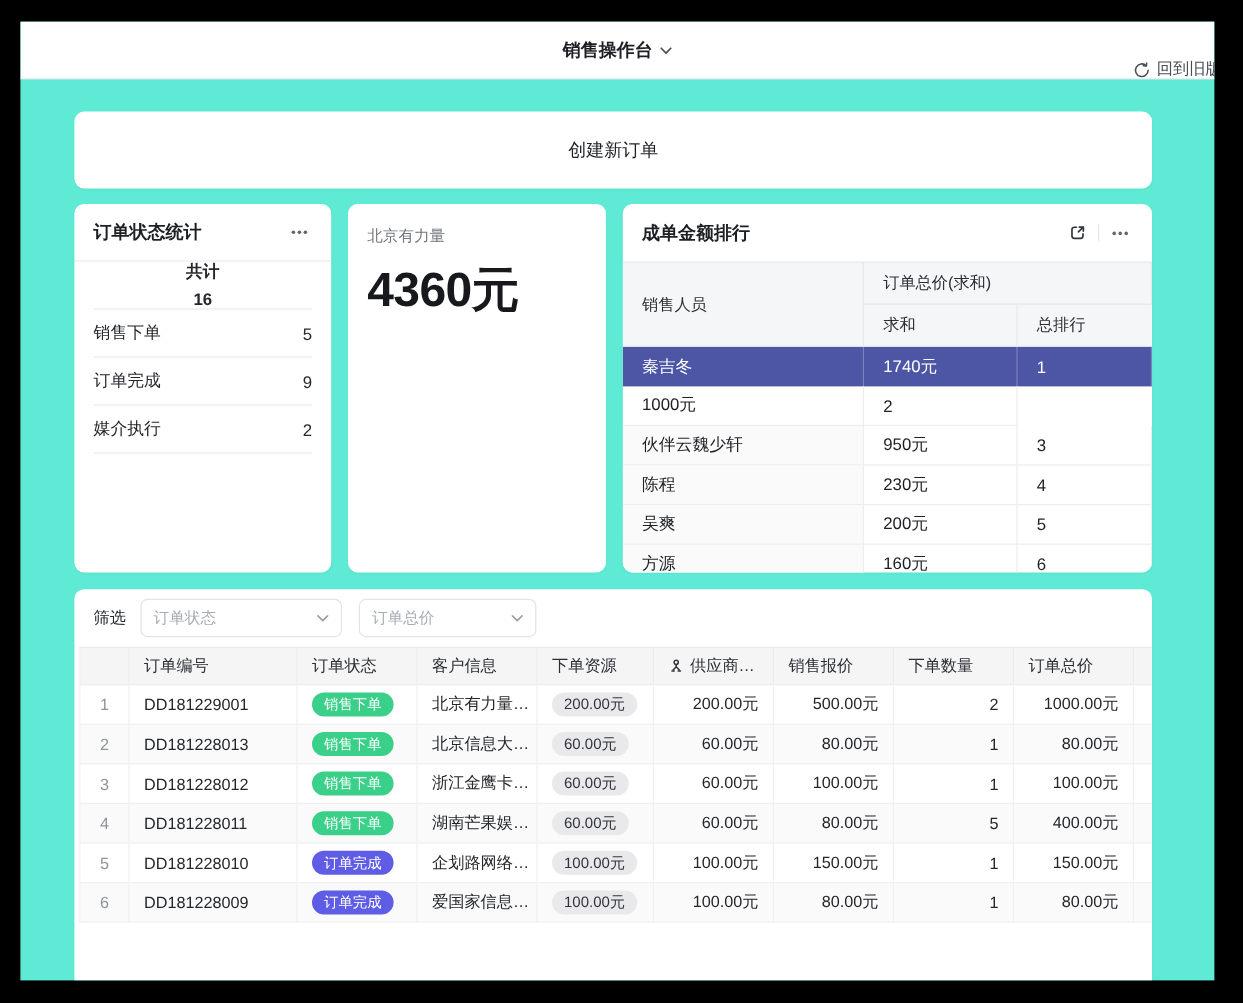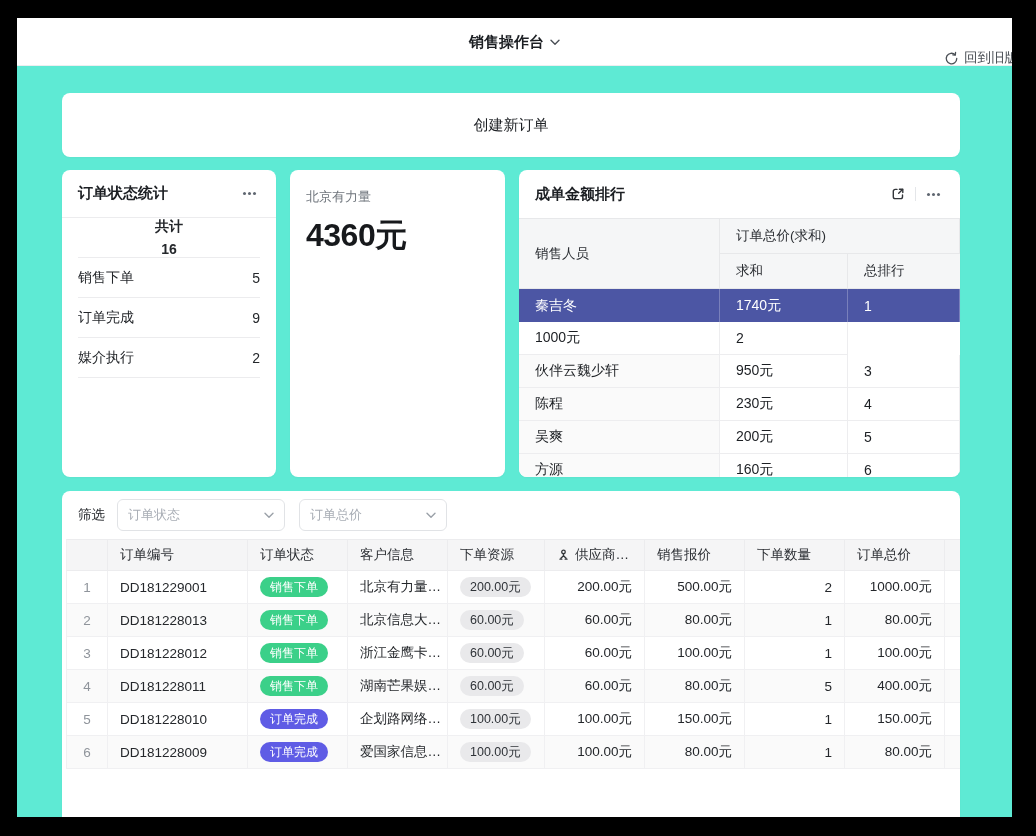--- a/index.html
+++ b/index.html
@@ -30,21 +30,21 @@
   
   .stats-card .card-head { border-bottom:1px solid #ececee; }
   .stat-rows { padding:0 16px; }
   .stat-row { height:40px; display:flex; align-items:center; justify-content:space-between; border-bottom:1px solid #ececee; font-size:14px; color:#24272b; }
   .stat-row .val { font-weight:500; }
   .stat-row.total { font-weight:700;flex-direction:column; }
   .stat-row.total .val { font-weight:700; }
 
   
   .amount-label { font-size:13px; color:#70767d; }
-  .amount-value { margin-top:8px; font-size:32px; font-weight:700; letter-spacing:-.5px; color:#17191c; }
+  .amount-value { margin-top:8px; font-size:40px; font-weight:700; letter-spacing:-.5px; color:#17191c; }
 
   
   .rk-grid { display:grid; grid-template-columns:201px 128px 112px; }
   .rk-head { grid-template-rows:35px 35px; background:#f5f6f7; border-top:1px solid #e7e8ea; font-size:13.5px; color:#2b2e33; }
   .rk-cell { display:flex; align-items:center; padding-left:16px; border-right:1px solid #e7e8ea; border-bottom:1px solid #e7e8ea; }
   .rk-cell:last-child { border-right:none; }
   .rk-person { grid-row:1 / span 2; }
   .rk-group { grid-column:2 / span 2; }
   .rk-row { height:33px; font-size:14px; }
   .rk-row .rk-cell { border-right:1px solid #ededef; border-bottom:1px solid #ededef; }

